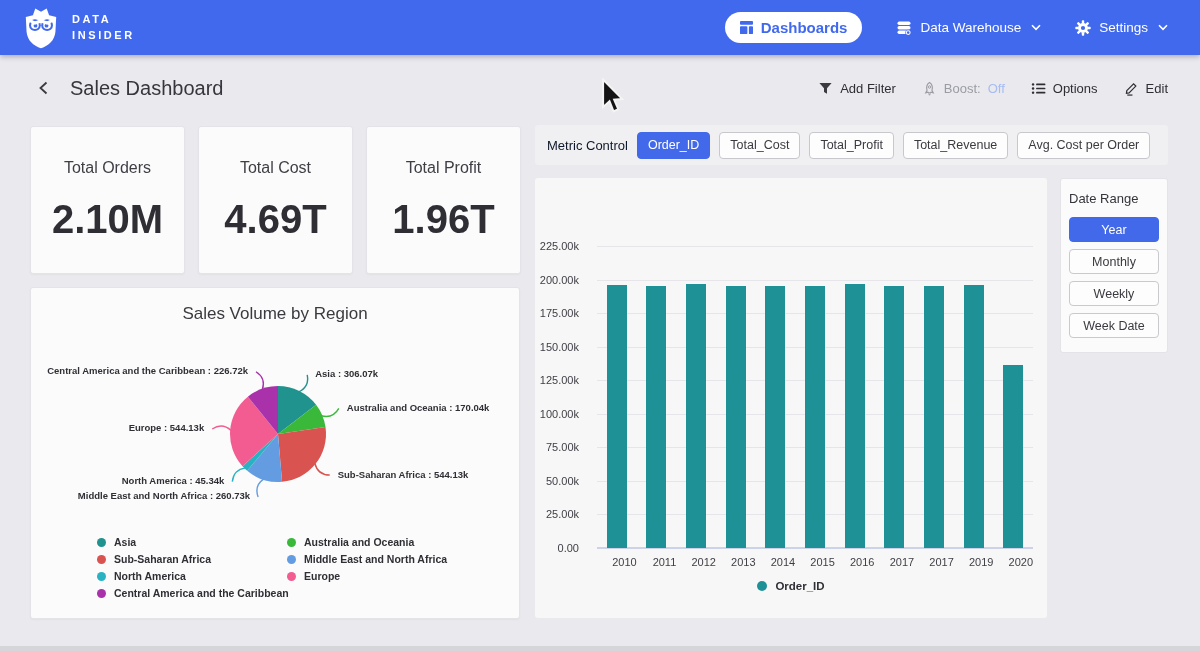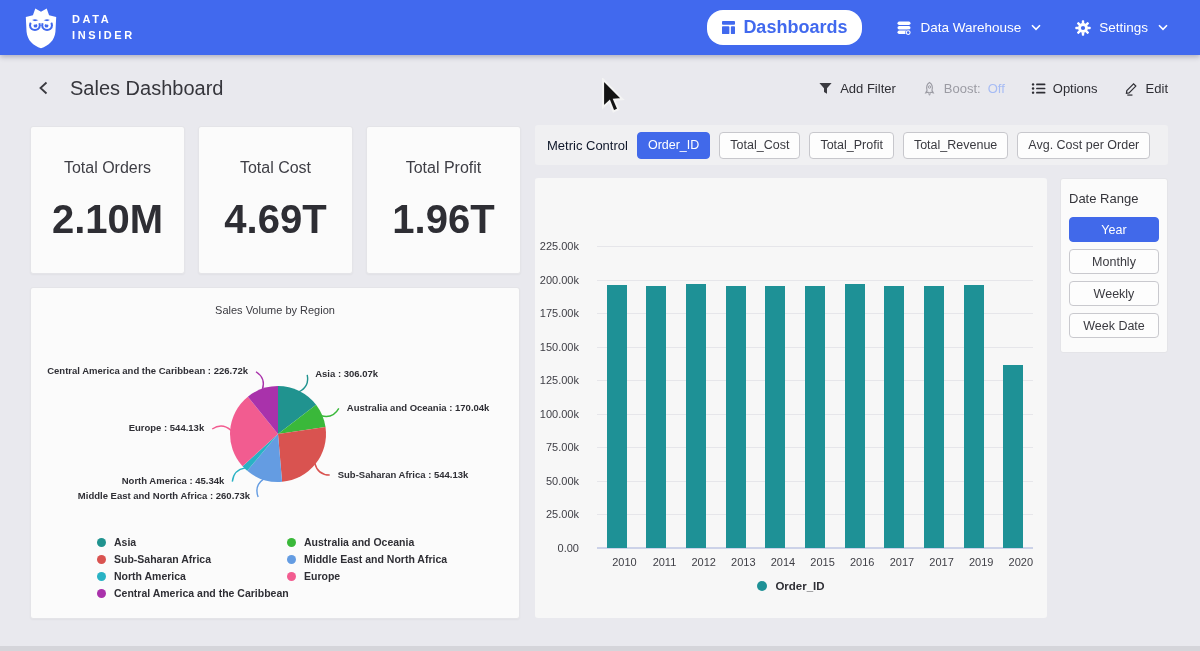--- a/index.html
+++ b/index.html
@@ -12,21 +12,21 @@
   .topbar {
     position:absolute; left:0; top:0; width:1200px; height:55px;
     background:#4169ee; display:flex; align-items:center; justify-content:space-between;
     padding:0 32px 0 22px; box-shadow:0 2px 5px rgba(30,30,70,.28); z-index:6;
   }
   .brand { display:flex; align-items:center; gap:12px; cursor:pointer; }
   .brand-text { display:flex; flex-direction:column; color:#fff; font-size:11px;
     font-weight:bold; letter-spacing:2.6px; line-height:1.45; }
   .topnav { display:flex; align-items:center; gap:34px; }
   .nav-pill { display:flex; align-items:center; gap:8px; background:#fff; color:#4169ee;
-    border:none; border-radius:16px; padding:7px 15px; font-size:18px; font-weight:bold;
+    border:none; border-radius:16px; padding:7px 15px; font-size:15px; font-weight:bold;
     font-family:inherit; cursor:pointer; }
   .nav-link { display:flex; align-items:center; gap:8px; background:none; border:none;
     color:#fff; font-size:13.5px; font-weight:500; font-family:inherit; cursor:pointer; }
   .chev { margin-left:2px; }
   
   .toolbar { position:absolute; left:0; top:55px; width:1200px; height:66px;
     display:flex; align-items:center; padding:0 32px; }
   .back-btn { background:none; border:none; cursor:pointer; padding:4px; margin-right:14px; display:flex; }
   .page-title { font-size:20px; font-weight:500; color:#36363c; }
   .toolbar-actions { margin-left:auto; display:flex; align-items:center; gap:26px; }
@@ -37,21 +37,21 @@
   
   .kpi-card { position:absolute; top:126px; width:155px; height:148px; background:#fbfbfb;
     border:1px solid #e4e4e8; border-radius:3px; box-shadow:0 1px 2px rgba(0,0,0,.04);
     display:flex; flex-direction:column; align-items:center; justify-content:center; gap:20px; }
   .kpi-label { font-size:16px; font-weight:500; color:#3e3e45; }
   .kpi-value { font-size:40px; font-weight:bold; color:#2e2e34; }
   
   .pie-card { position:absolute; left:30px; top:287px; width:490px; height:332px;
     background:#fbfbfb; border:1px solid #e4e4e8; border-radius:3px;
     box-shadow:0 1px 2px rgba(0,0,0,.04); }
-  .card-title { text-align:center; margin-top:16px; font-size:11px; font-weight:400; color:#3a3a40; }
+  .card-title { text-align:center; margin-top:16px; font-size:17px; font-weight:400; color:#3a3a40; }
   .pie-svg { position:absolute; left:0; top:42px; overflow:visible; }
   .pie-legend { position:absolute; left:66px; top:248px; display:grid;
     grid-template-columns:190px auto; column-gap:0; row-gap:5px; }
   .legend-item { display:flex; align-items:center; gap:8px; white-space:nowrap; }
   .legend-dot { width:9px; height:9px; border-radius:50%; flex:0 0 auto; }
   .legend-text { font-size:10.5px; font-weight:bold; color:#2f2f35; }
   
   .metric-bar { position:absolute; left:535px; top:125px; width:633px; height:40px;
     background:#f0f0f2; border-radius:3px; display:flex; align-items:center; gap:9px; padding:0 12px; }
   .metric-bar-label { font-size:13px; color:#0f172a; margin-right:0; }

